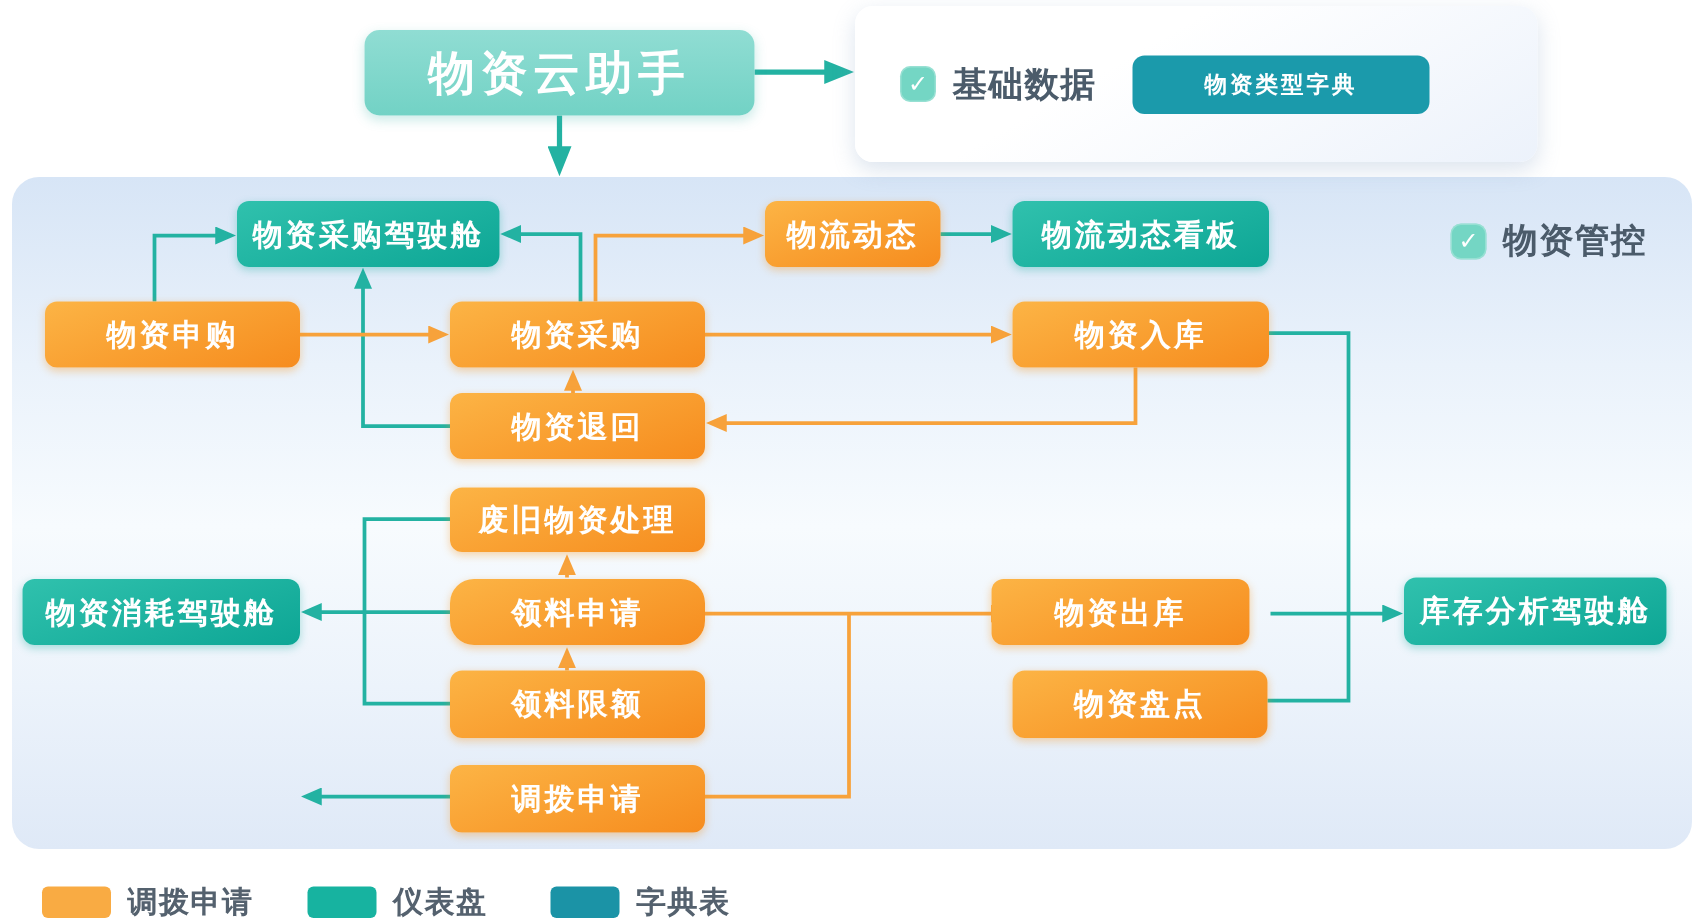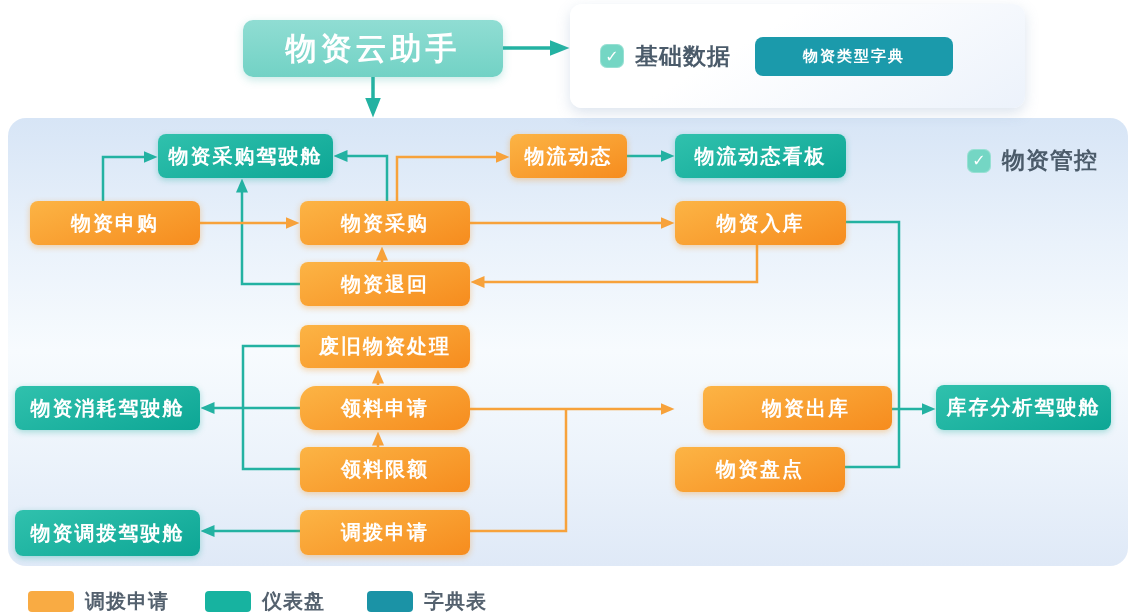--- a/index.html
+++ b/index.html
@@ -137,21 +137,20 @@
     </div>
 
 <div class="node node-form" style="left: 30px; top: 201px; width: 170px; height: 44px;">物资申购</div>
     <div class="node node-form" style="left: 300px; top: 201px; width: 170px; height: 44px;">物资采购</div>
     <div class="node node-form" style="left: 300px; top: 262px; width: 170px; height: 44px;">物资退回</div>
     <div class="node node-form" style="left: 510px; top: 134px; width: 117px; height: 44px;">物流动态</div>
     <div class="node node-form" style="left: 675px; top: 201px; width: 171px; height: 44px; text-align: right;">物资入库</div>
     <div class="node node-form" style="left: 300px; top: 325px; width: 170px; height: 43px;">废旧物资处理</div>
     <div class="node node-form" style="left: 300px; top: 386px; width: 170px; height: 44px; border-radius: 16px;">领料申请</div>
     <div class="node node-form" style="left: 300px; top: 447px; width: 170px; height: 45px;">领料限额</div>
-    <div class="node node-form" style="left: 703px; top: 386px; width: 172px; height: 44px; padding-left: 17px;">物资出库</div>
+    <div class="node node-form" style="left: 661px; top: 386px; width: 172px; height: 44px;">物资出库</div>
     <div class="node node-form" style="left: 675px; top: 447px; width: 170px; height: 45px;">物资盘点</div>
     <div class="node node-form" style="left: 300px; top: 510px; width: 170px; height: 45px;">调拨申请</div>
     <div class="node node-dashboard" style="left: 158px; top: 134px; width: 175px; height: 44px;">物资采购驾驶舱</div>
     <div class="node node-dashboard" style="left: 675px; top: 134px; width: 171px; height: 44px;">物流动态看板</div>
     <div class="node node-dashboard" style="left: 15px; top: 386px; width: 185px; height: 44px; font-family: Liberation Mono, monospace;">物资消耗驾驶舱</div>
     <div class="node node-dashboard" style="left: 936px; top: 385px; width: 175px; height: 45px;">库存分析驾驶舱</div>
-    <div class="node node-dashboard" style="left: 15px; top: 510px; width: 185px; height: 46px;">物资调拨驾驶舱</div>
   </div>
 
 </body></html>

